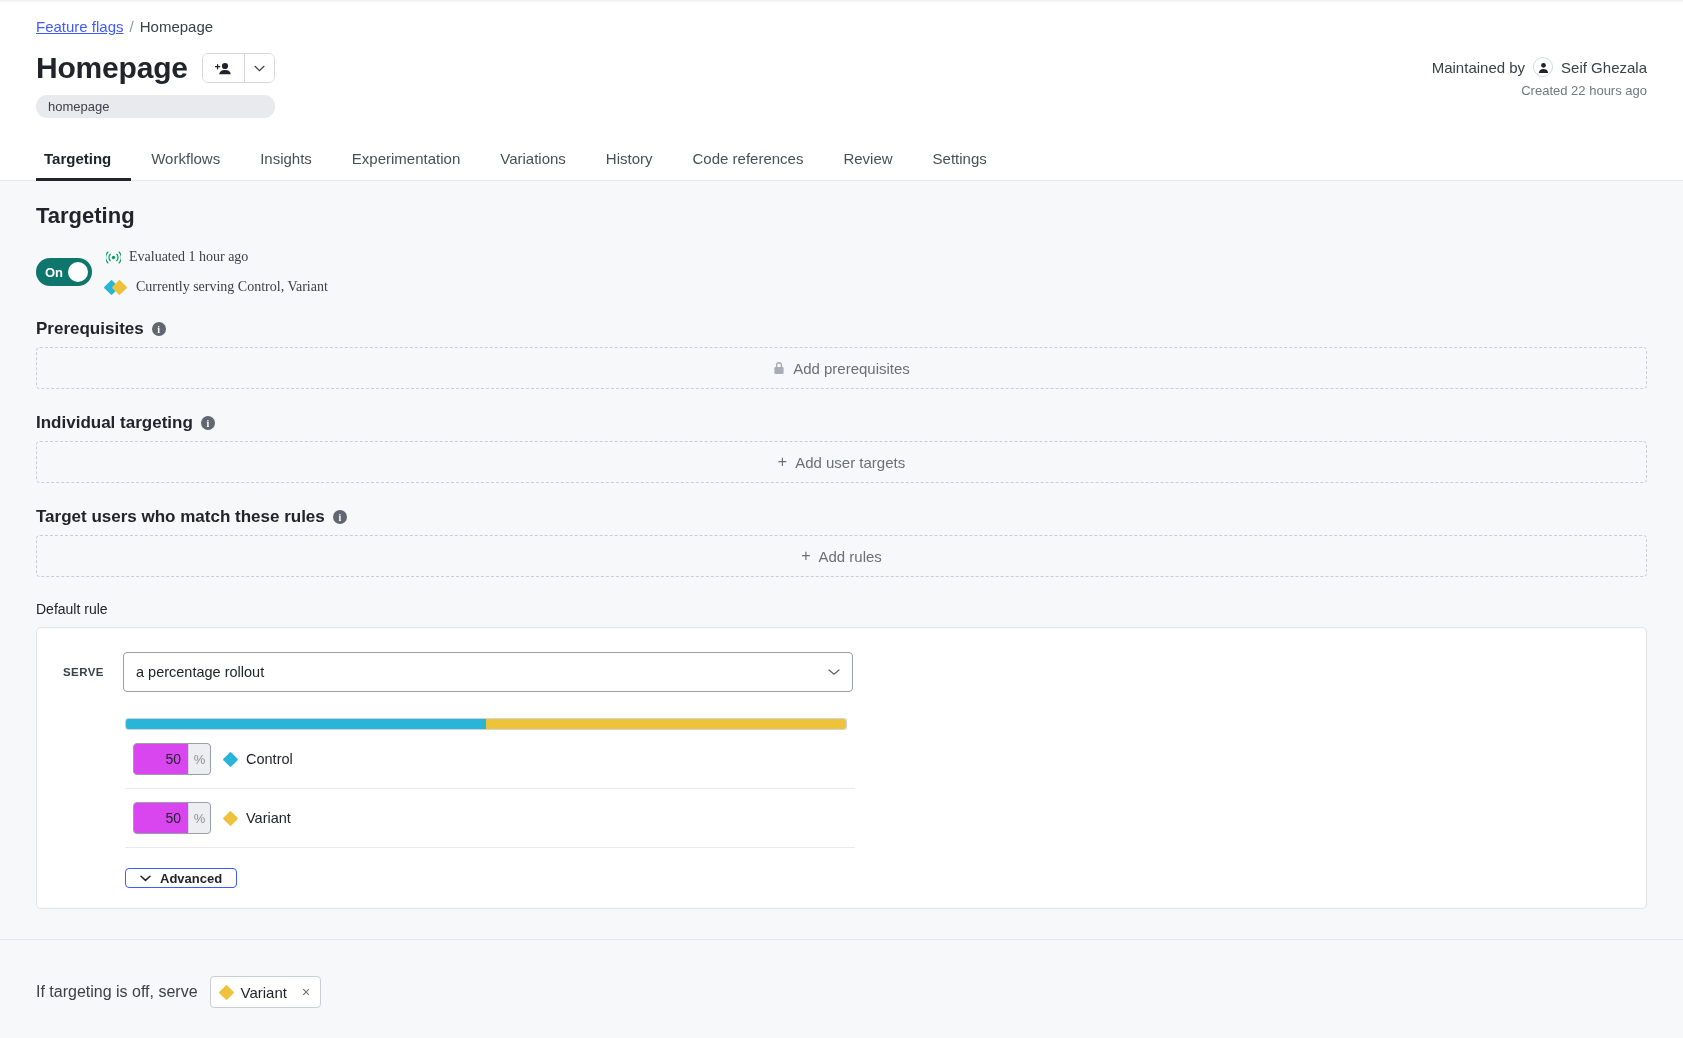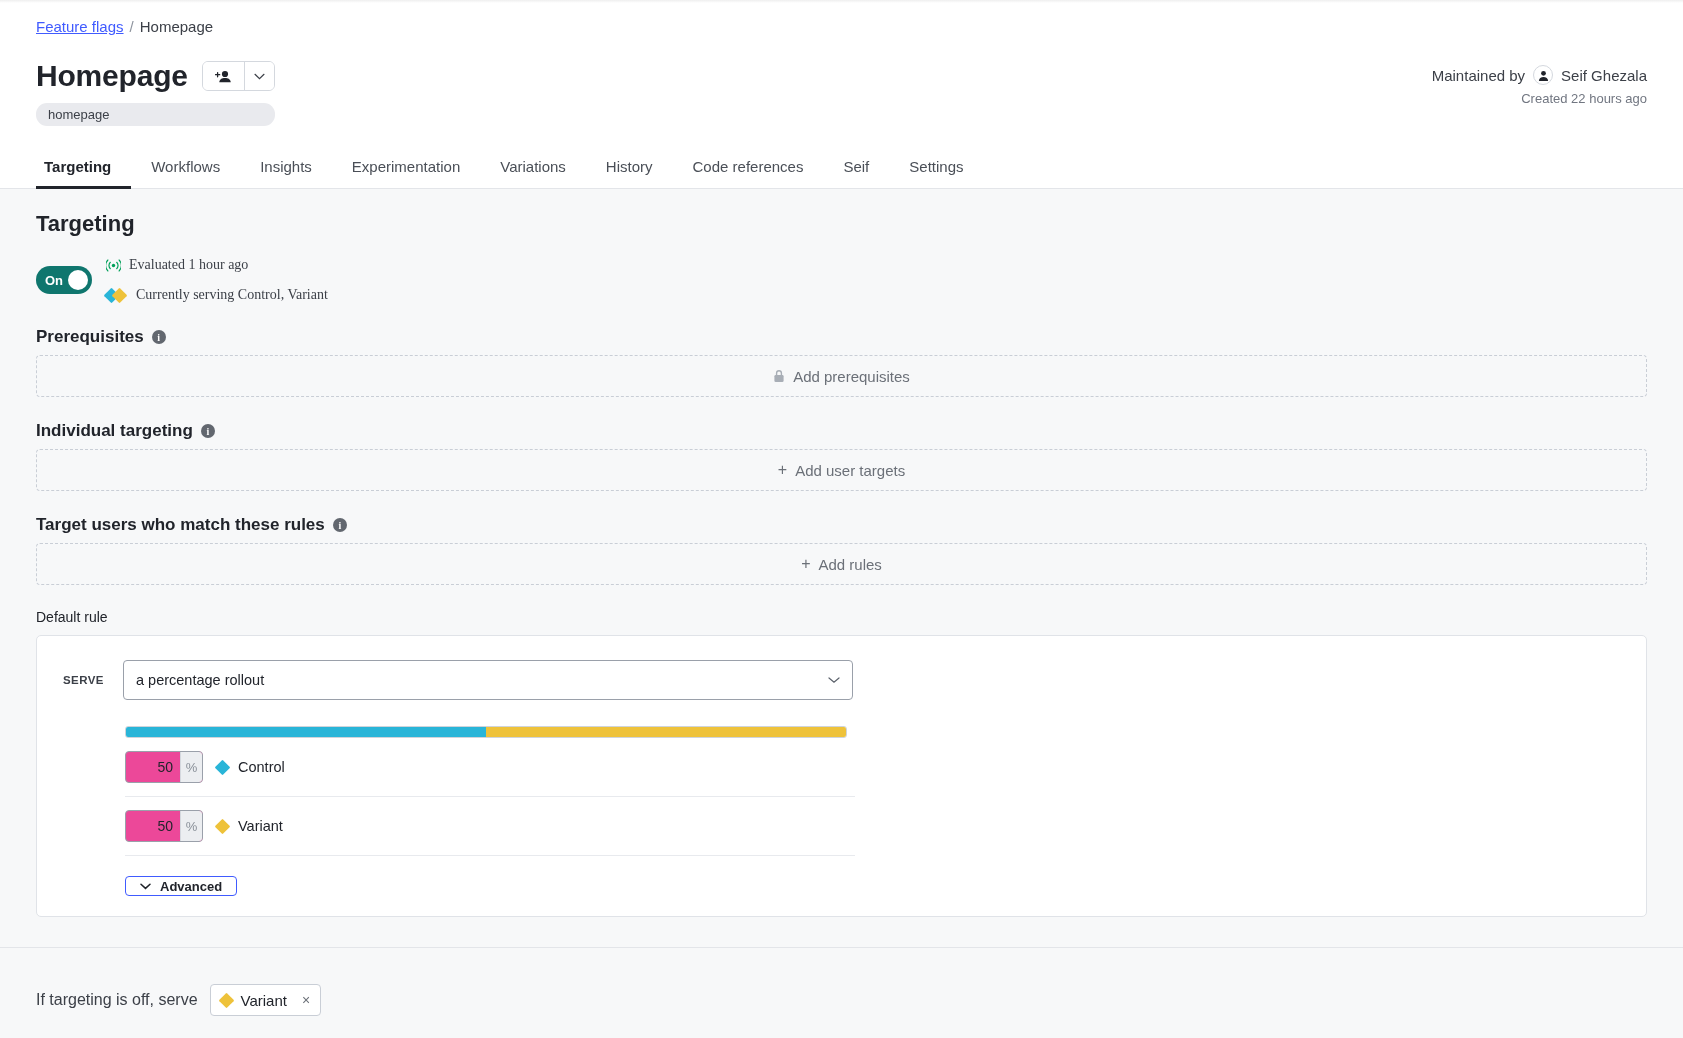--- a/index.html
+++ b/index.html
@@ -8,21 +8,21 @@
     width: 1683px; height: 1038px;
     background: #ffffff;
     font-family: "Liberation Sans", sans-serif;
     color: #21242b;
     overflow: hidden;
   }
   .page { width: 1683px; height: 1038px; position: relative; background: #fff; }
 
   
   .header { padding: 18px 36px 0 36px; background: #fff; }
-  .breadcrumb { font-size: 15px; color: #3c4048; margin-bottom: 24px; display: flex; align-items: center; gap: 6px; }
+  .breadcrumb { font-size: 15px; color: #3c4048; margin-bottom: 16px; display: flex; align-items: center; gap: 6px; }
   .breadcrumb a { color: #405bff; text-decoration: underline; font-size: 15px; }
   .breadcrumb .sep { color: #8e949e; }
   .breadcrumb .current { color: #3c4048; }
 
   .title-row { display: flex; align-items: flex-start; justify-content: space-between; }
   .title-left { display: flex; flex-direction: column; }
   .title-line { display: flex; align-items: center; gap: 14px; }
   h1.flag-title { font-size: 30px; font-weight: 700; margin: 0; letter-spacing: -0.2px; color: #21242b; }
   .btn-group { display: flex; align-items: stretch; border: 1px solid #d4d8de; border-radius: 6px; overflow: hidden; background: #fff; height: 30px; }
   .btn-group > button { background: #fff; border: none; padding: 0 12px; cursor: pointer; display: flex; align-items: center; justify-content: center; }
@@ -84,21 +84,21 @@
   .serve-label { font-size: 11.5px; font-weight: 700; letter-spacing: 0.4px; color: #3c4048; min-width: 44px; }
   .select-box { flex: 0 0 auto; width: 730px; height: 40px; border: 1px solid #9aa0aa; border-radius: 4px; background: #fff; display: flex; align-items: center; justify-content: space-between; padding: 0 12px; font-size: 14.5px; color: #21242b; cursor: pointer; }
 
   .rollout-wrap { margin: 26px 0 0 62px; width: 722px; }
   .rollout-bar { height: 12px; border: 1px solid #cfd4da; border-radius: 3px; display: flex; overflow: hidden; background: #fff; }
   .rollout-seg { height: 100%; }
   .seg-control { background: #29b5d8; }
   .seg-variant { background: #eec23a; }
 
   .pct-row { display: flex; align-items: center; gap: 14px; padding: 13px 0; border-bottom: 1px solid #e8eaee; margin-left: 62px; width: 730px; }
-  .pct-input { width: 78px; height: 32px; border: 1px solid #9aa0aa; border-radius: 4px; display: flex; align-items: stretch; overflow: hidden; background: #ec4899; }
+  .pct-input { width: 78px; height: 32px; border: 1px solid #9aa0aa; border-radius: 4px; display: flex; align-items: stretch; overflow: hidden; background: #d946ef; margin-left: 8px; }
   .pct-input .val { flex: 1; display: flex; align-items: center; justify-content: flex-end; padding-right: 7px; font-size: 14px; color: #21242b; }
   .pct-input .suffix { width: 22px; background: #eceef1; border-left: 1px solid #d4d8de; display: flex; align-items: center; justify-content: center; font-size: 13px; color: #8a9099; }
   .var-name { display: flex; align-items: center; gap: 10px; font-size: 14.5px; color: #21242b; }
 
   .advanced-btn { margin: 20px 0 0 62px; height: 20px; border: 1px solid #405bff; border-radius: 4px; background: #fff; color: #21242b; font-size: 13px; font-weight: 700; display: inline-flex; align-items: center; gap: 9px; padding: 0 14px; cursor: pointer; }
 
   .off-serve { display: flex; align-items: center; gap: 12px; margin-top: 36px; padding-bottom: 30px; }
   .off-serve .lab { font-size: 16px; color: #3c4048; }
   .off-chip { display: inline-flex; align-items: center; gap: 9px; border: 1px solid #c9ced6; border-radius: 4px; background: #fff; height: 32px; padding: 0 10px 0 10px; font-size: 15px; color: #21242b; }
   .off-chip .x { color: #6b7078; font-size: 14px; margin-left: 6px; cursor: pointer; }
@@ -163,21 +163,21 @@
   </div>
 
   <div class="tabs">
     <div class="tab active">Targeting</div>
     <div class="tab">Workflows</div>
     <div class="tab">Insights</div>
     <div class="tab">Experimentation</div>
     <div class="tab">Variations</div>
     <div class="tab">History</div>
     <div class="tab">Code references</div>
-    <div class="tab">Seif</div>
+    <div class="tab">Review</div>
     <div class="tab">Settings</div>
   </div>
 
   <div class="main">
 
     <div class="section-top">
       <h2 class="section-title">Targeting</h2>
     </div>
 
     <div class="toggle-row">

